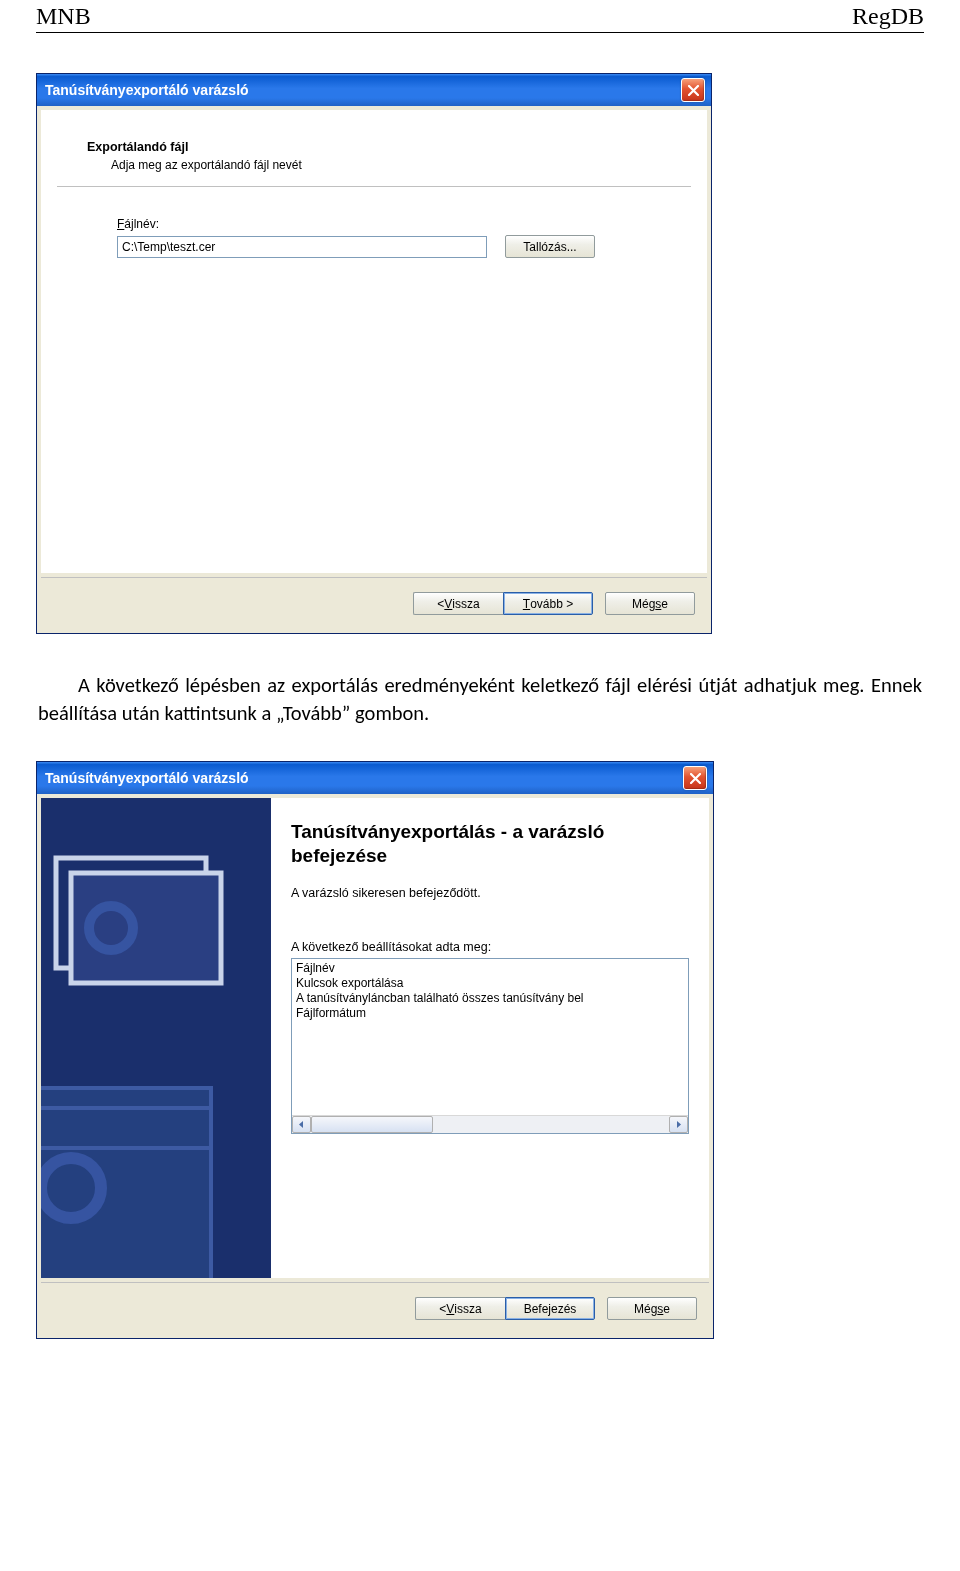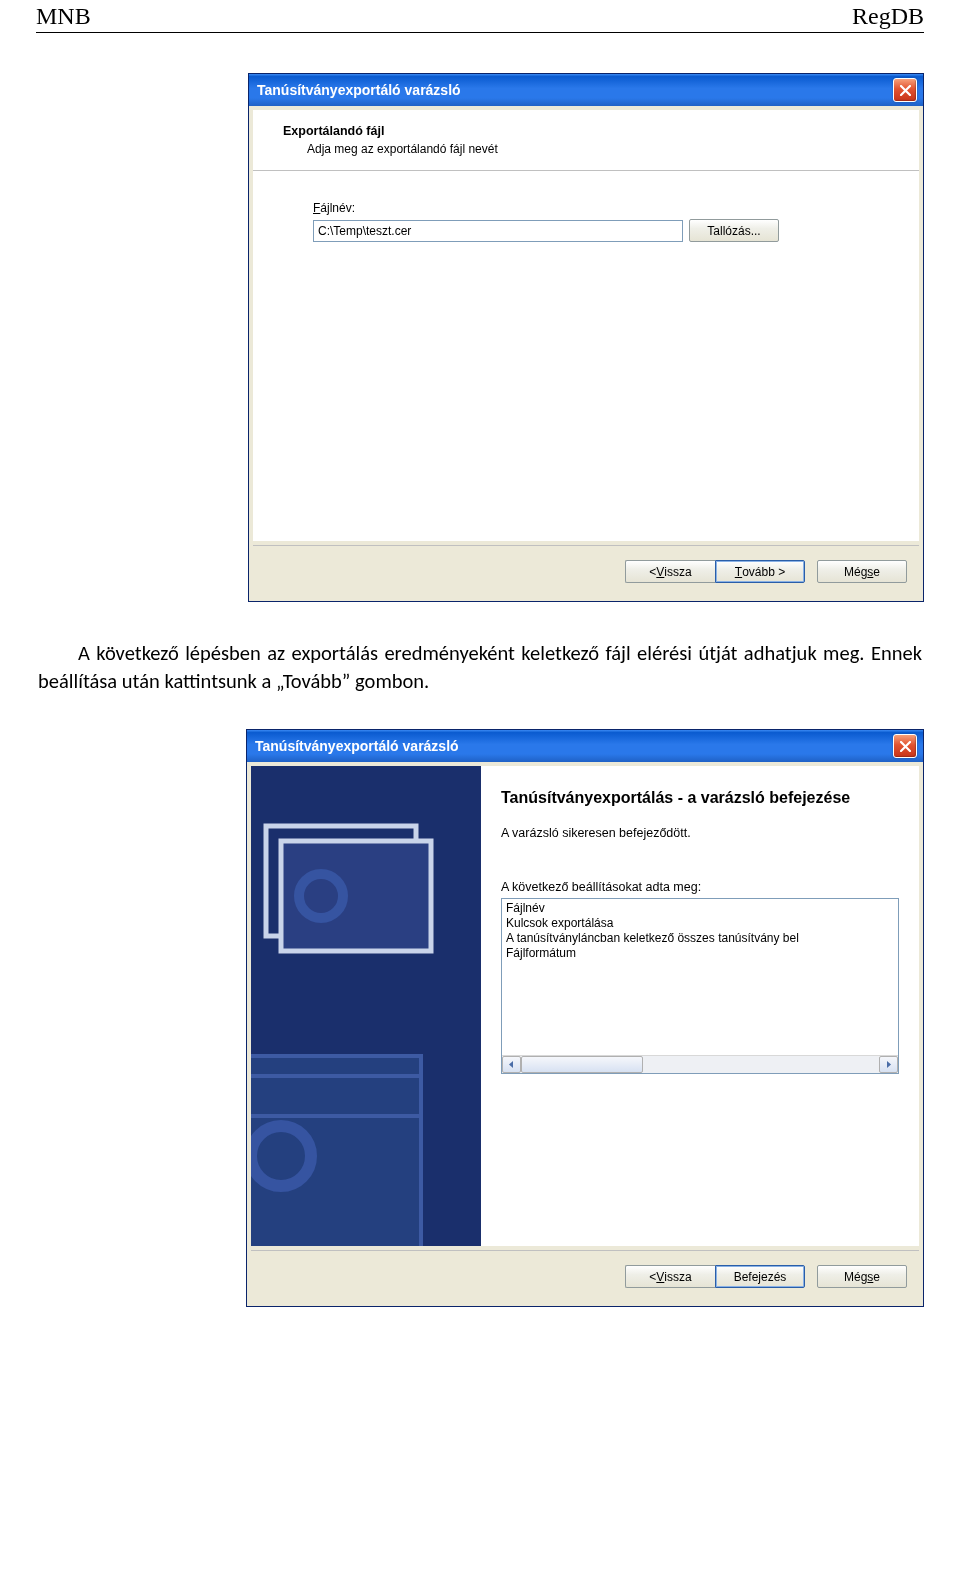--- a/index.html
+++ b/index.html
@@ -31,21 +31,21 @@
     font-size: 20.5px;
     line-height: 1.35;
     text-align: justify;
     margin: 0 2px 34px 2px;
   }
   .paragraph-indent {
     text-indent: 40px;
   }
   .screenshot-center {
     display: flex;
-    justify-content: flex-end;
+    justify-content: flex-start;
     margin-bottom: 38px;
   }
   .win {
     font-family: Tahoma, Arial, sans-serif;
     font-size: 12px;
     background: #ece9d8;
     border: 1px solid #0a246a;
   }
   .win1 { width: 674px; }
   .win2 { width: 676px; }
@@ -68,21 +68,21 @@
     border-radius: 3px;
     display: flex;
     align-items: center;
     justify-content: center;
     box-shadow: inset -1px -1px 1px rgba(0,0,0,.2), 0 0 2px rgba(0,0,0,.3);
   }
   .close-btn svg { display:block; }
   .wiz-body {
     background: #fff;
     margin: 4px;
-    padding: 0;
+    padding: 16px;
     box-sizing: border-box;
   }
   .wiz-header {
     padding: 14px 22px 14px 30px;
     border-bottom: 1px solid #c0c0c0;
     font-family: Tahoma, Arial, sans-serif;
   }
   .wiz-header .h1 {
     font-weight: bold;
     font-size: 12.5px;
@@ -98,21 +98,21 @@
     box-sizing: border-box;
   }
   .lbl {
     font-size: 12px;
     margin-bottom: 4px;
   }
   .underline-letter { text-decoration: underline; }
   .file-row {
     display: flex;
     align-items: center;
-    gap: 6px;
+    gap: 18px;
   }
   .txtbox {
     flex: 0 0 370px;
     height: 22px;
     border: 1px solid #7f9db9;
     background: #fff;
     font-family: Tahoma, Arial, sans-serif;
     font-size: 12px;
     padding: 0 4px;
     box-sizing: border-box;
@@ -158,21 +158,21 @@
   }
   .wiz2-right {
     flex:1;
     background:#fff;
     padding: 22px 20px 0 20px;
     box-sizing:border-box;
     min-height: 480px;
   }
   .wiz2-title {
     font-weight:bold;
-    font-size:16px;
+    font-size:19px;
     font-family: Tahoma, Arial, sans-serif;
     margin-bottom: 18px;
     line-height:1.25;
   }
   .wiz2-p { font-size:12.5px; margin-bottom: 40px; }
   .wiz2-lst-label { font-size:12.5px; margin-bottom:4px;}
   .listbox {
     border:1px solid #7f9db9;
     background:#fff;
     height: 176px;
@@ -284,21 +284,21 @@
             <line x1="-30" y1="350" x2="170" y2="350" stroke="#3d5aa3" stroke-width="4"></line>
           </svg>
         </div>
         <div class="wiz2-right">
           <div class="wiz2-title">Tanúsítványexportálás - a varázsló befejezése</div>
           <div class="wiz2-p">A varázsló sikeresen befejeződött.</div>
           <div class="wiz2-lst-label">A következő beállításokat adta meg:</div>
           <div class="listbox">
             <div class="row">Fájlnév</div>
             <div class="row">Kulcsok exportálása</div>
-            <div class="row">A tanúsítványláncban keletkező összes tanúsítvány bel</div>
+            <div class="row">A tanúsítványláncban található összes tanúsítvány bel</div>
             <div class="row">Fájlformátum</div>
             <div class="scroll-h">
               <div class="arrow">
                 <svg width="7" height="7" viewBox="0 0 7 7">
                     <path d="M5 0 L1 3.5 L5 7 Z" fill="#4a6da7"></path>
                   </svg>
               </div>
               <div class="track">
                 <div class="thumb"></div>
               </div>

